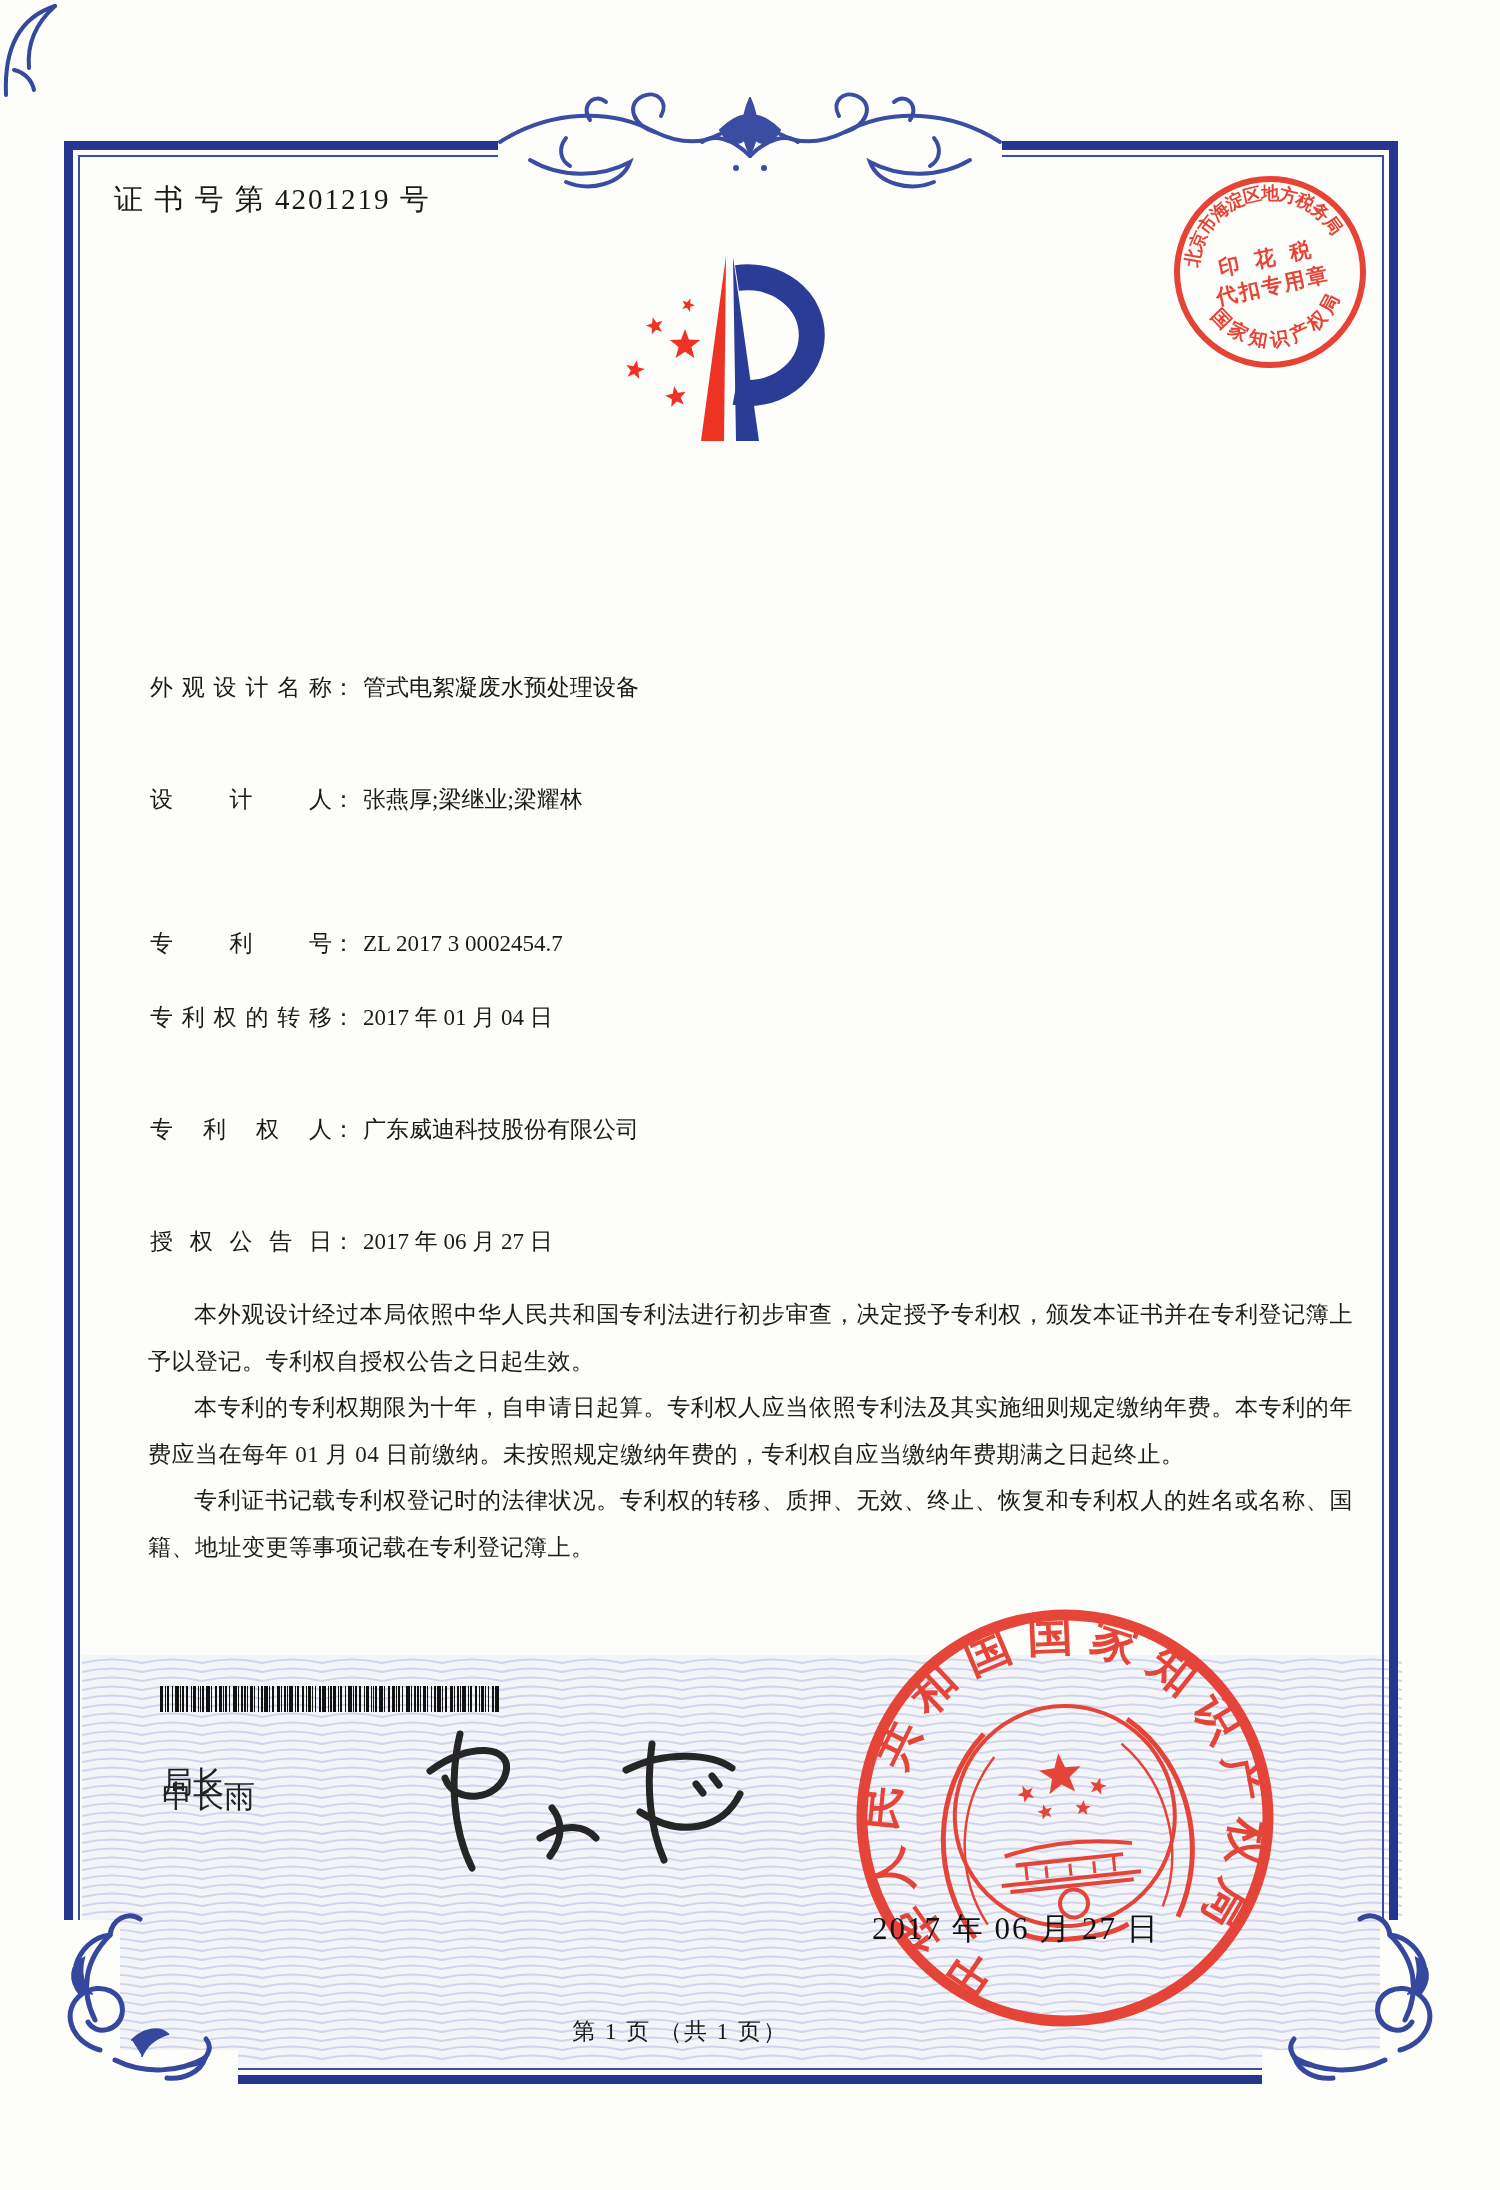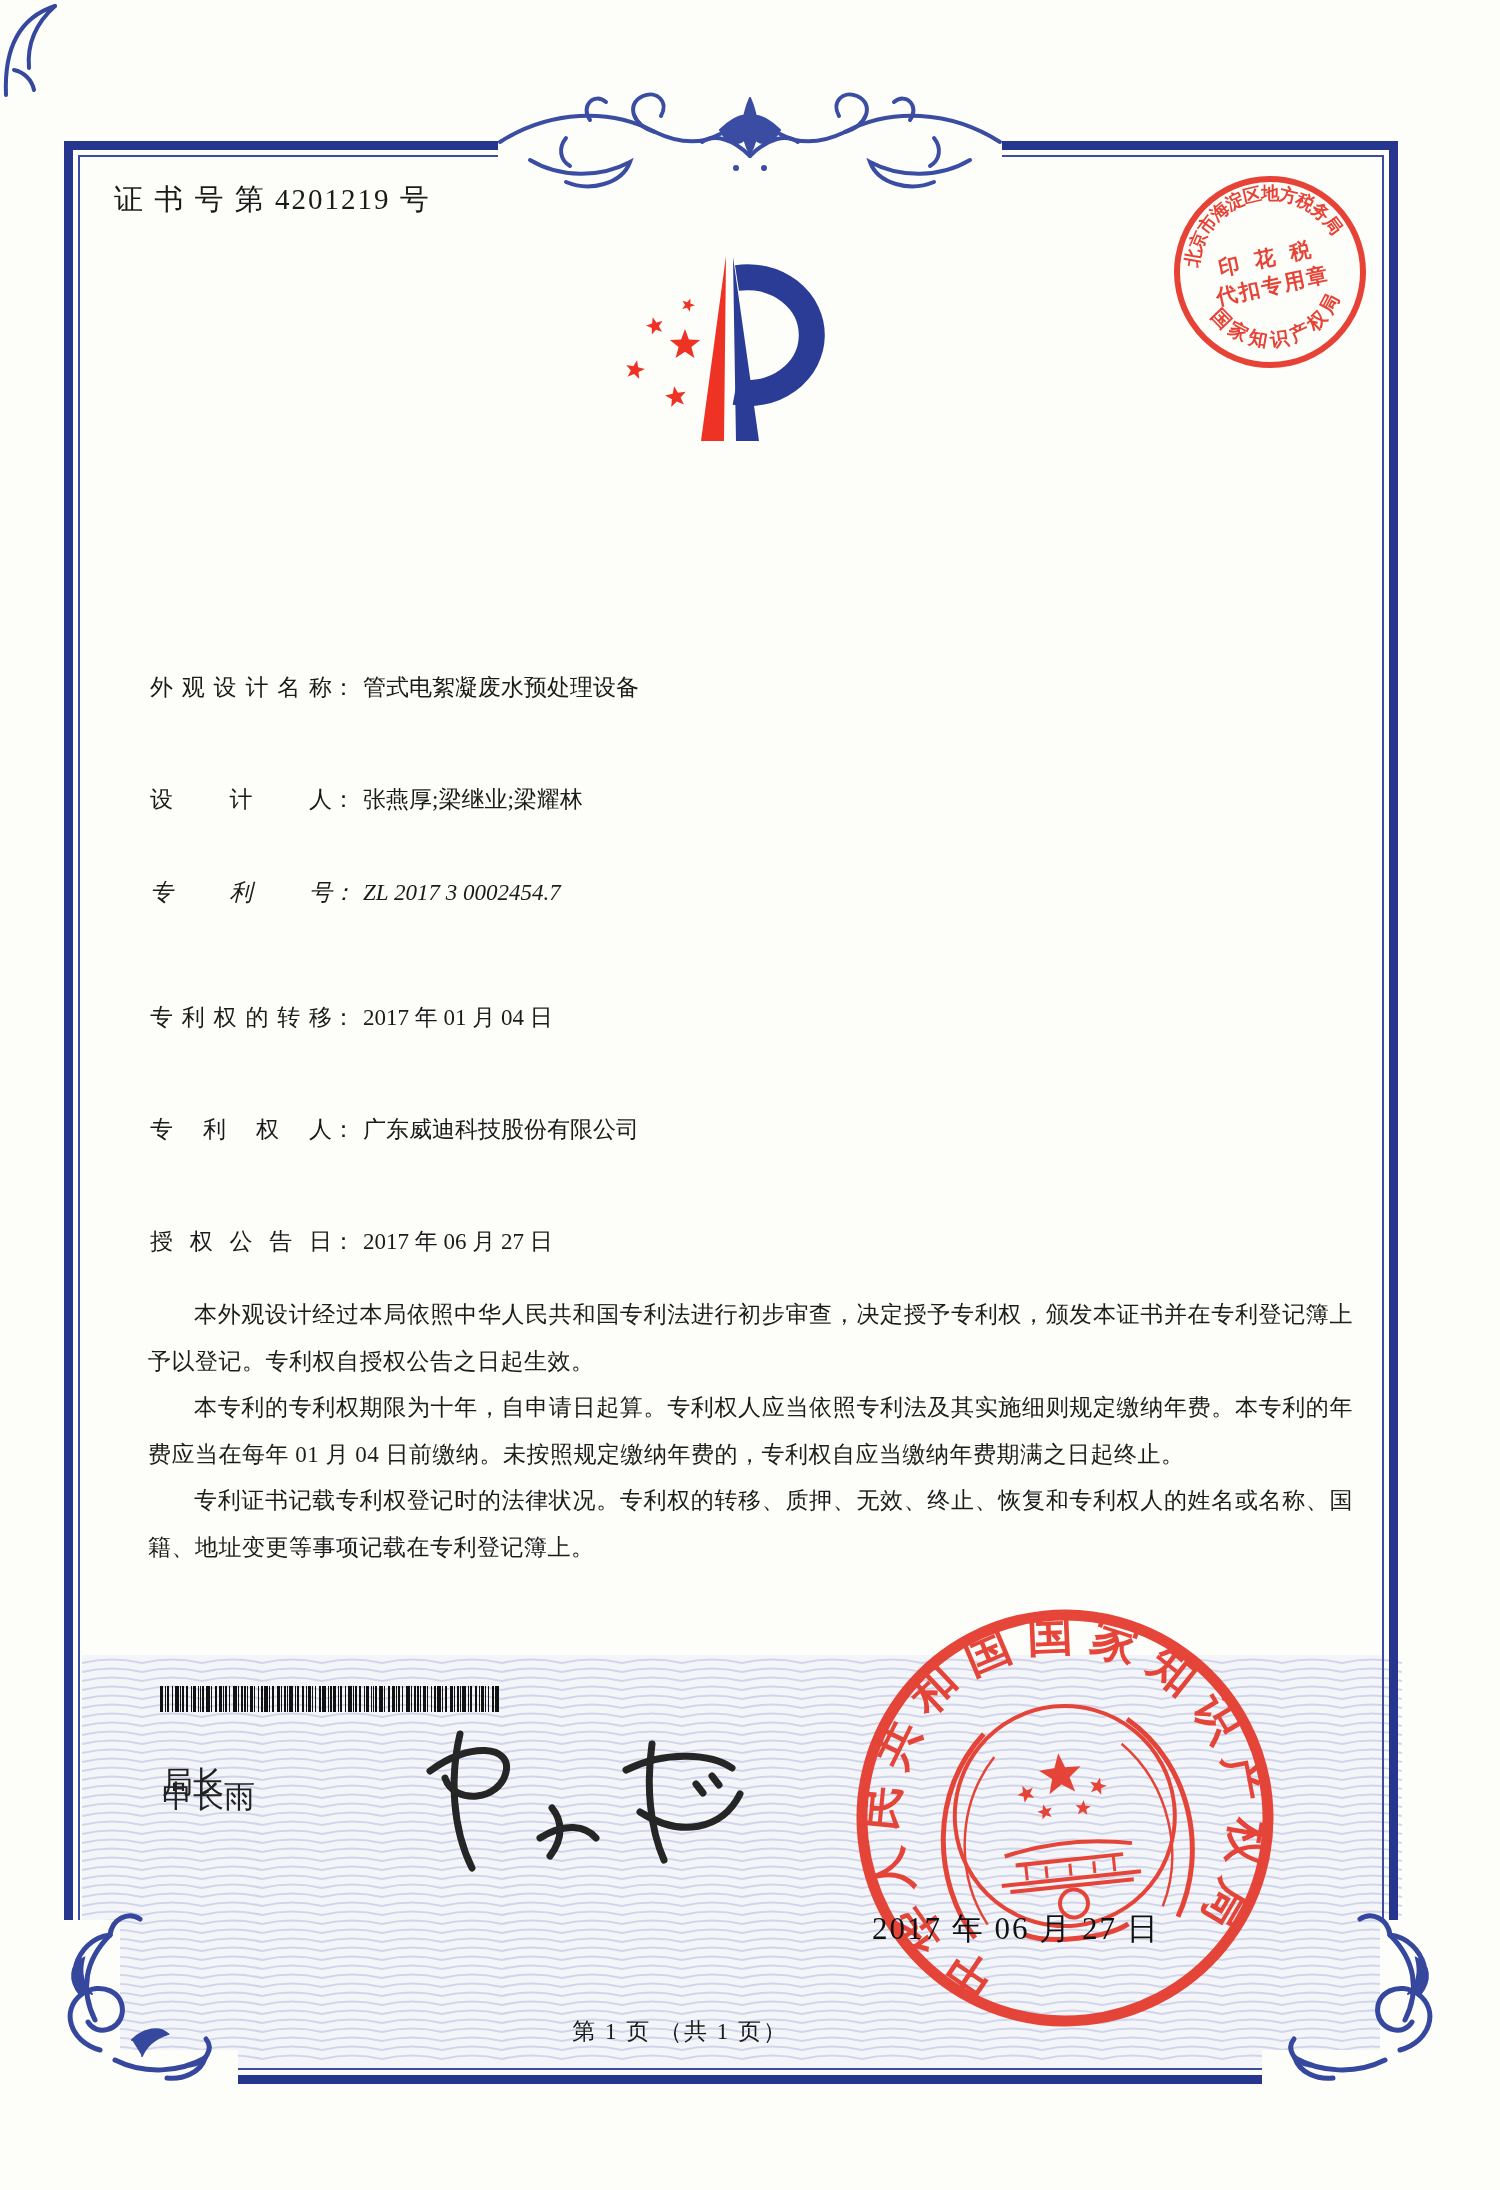--- a/index.html
+++ b/index.html
@@ -163,21 +163,21 @@
       </g>
   </svg>
 
 
   <div class="abs field-row" style="top:672px;">
     <span class="field-label">外观设计名称</span><span class="field-colon">：</span><span class="field-value">管式电絮凝废水预处理设备</span>
   </div>
   <div class="abs field-row" style="top:784px;">
     <span class="field-label">设计人</span><span class="field-colon">：</span><span class="field-value">张燕厚;梁继业;梁耀林</span>
   </div>
-  <div class="abs field-row" style="top:877px;font-style:italic;">
+  <div class="abs field-row" style="top:928px;">
     <span class="field-label">专利号</span><span class="field-colon">：</span><span class="field-value">ZL 2017 3 0002454.7</span>
   </div>
   <div class="abs field-row" style="top:1002px;">
     <span class="field-label">专利权的转移</span><span class="field-colon">：</span><span class="field-value">2017 年 01 月 04 日</span>
   </div>
   <div class="abs field-row" style="top:1114px;">
     <span class="field-label">专利权人</span><span class="field-colon">：</span><span class="field-value">广东威迪科技股份有限公司</span>
   </div>
   <div class="abs field-row" style="top:1226px;">
     <span class="field-label">授权公告日</span><span class="field-colon">：</span><span class="field-value">2017 年 06 月 27 日</span>

